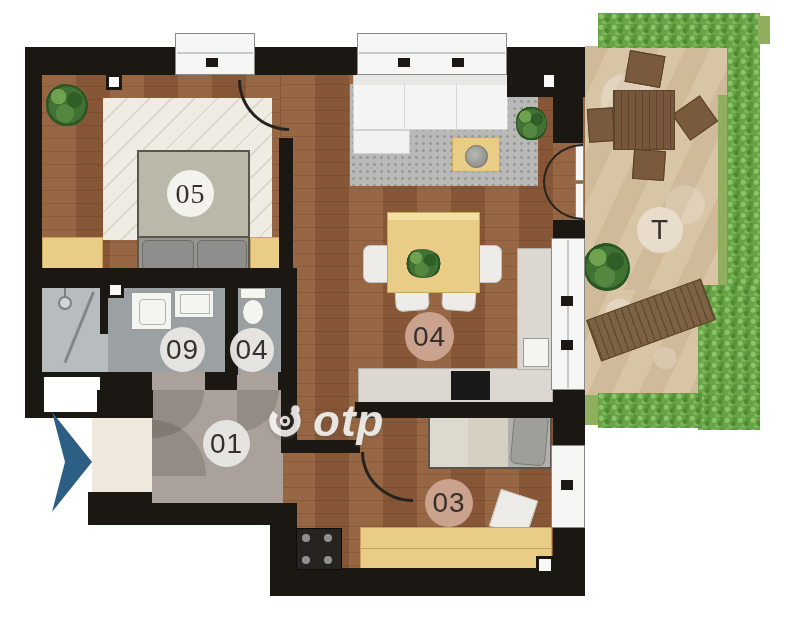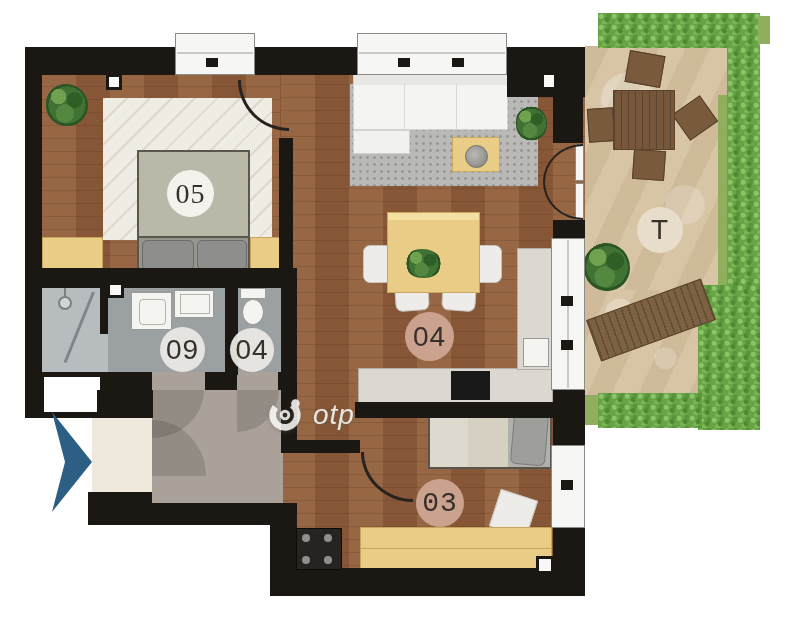--- a/index.html
+++ b/index.html
@@ -50,21 +50,21 @@
        radial-gradient(circle, #3f7233 0 62%, #2c5524 63% 72%, transparent 73%);}
   .rug05{background:#efece3;
       background-image:repeating-linear-gradient(135deg, rgba(200,193,175,0.45) 0 2px, transparent 2px 16px);}
   .rug04{background-color:#b9b9b7;
       background-image:radial-gradient(rgba(105,105,105,0.45) 1px, transparent 1.6px);background-size:7px 7px;}
   .counter{position:absolute;background:#dcd8d1;border:1px solid #b3afa7;box-sizing:border-box;}
   .whitebox{position:absolute;background:#f4f4f1;border:1px solid #9a9a96;box-sizing:border-box;}
   .slats-v{background-image:repeating-linear-gradient(90deg, rgba(0,0,0,0.22) 0 1.5px, transparent 1.5px 7px);}
   #watermark{position:absolute;left:266px;top:396px;display:flex;align-items:center;gap:9px;
       color:rgba(249,249,247,0.88);text-shadow:0 1px 3px rgba(100,95,85,0.6);font-style:italic;}
-  #watermark .brand{font-size:28px;font-weight:normal;letter-spacing:1px;}
+  #watermark .brand{font-size:44px;font-weight:bold;letter-spacing:1px;}
   #watermark .suffix{font-size:33px;font-weight:300;letter-spacing:0.5px;}
 </style>
 </head>
 <body>
 
 <div id="plan">
 
   <div class="abs floor-wood" style="left:281px;top:58px;width:304px;height:538px;"></div>
   <div class="abs floor-wood" style="left:42px;top:60px;width:239px;height:208px;"></div>
   <div class="abs floor-bath" style="left:42px;top:288px;width:239px;height:84px;"></div>
@@ -202,24 +202,27 @@
 
   <div class="label lab-white" style="left:167px;top:170px;width:47px;height:47px;">
       <span>05</span>
     </div>
   <div class="label lab-light" style="left:160px;top:327px;width:45px;height:45px;">
       <span>09</span>
     </div>
   <div class="label lab-light" style="left:230px;top:328px;width:44px;height:44px;">
       <span>04</span>
     </div>
+  <div class="label lab-light" style="left:203px;top:420px;width:47px;height:47px;">
+      <span>01</span>
+    </div>
   <div class="label lab-tan" style="left:405px;top:312px;width:49px;height:49px;">
       <span>04</span>
     </div>
-  <div class="label lab-tan" style="left:416px;top:479px;width:48px;height:48px;font-family:Liberation Mono, monospace;">
+  <div class="label lab-tan" style="left:425px;top:479px;width:48px;height:48px;">
       <span>03</span>
     </div>
   <div class="label lab-beige" style="left:637px;top:207px;width:46px;height:46px;">
       <span>T</span>
     </div>
 
   <div id="watermark">
     <svg width="38" height="38" viewBox="0 0 40 40" style="opacity:0.88;filter:drop-shadow(0 1px 2px rgba(100,95,85,0.5));">
       <circle cx="20" cy="20" r="13" fill="none" stroke="#f8f8f6" stroke-width="7" stroke-dasharray="62 20" transform="rotate(-55 20 20)"></circle>
       <circle cx="31" cy="8" r="4.5" fill="#f8f8f6"></circle>

